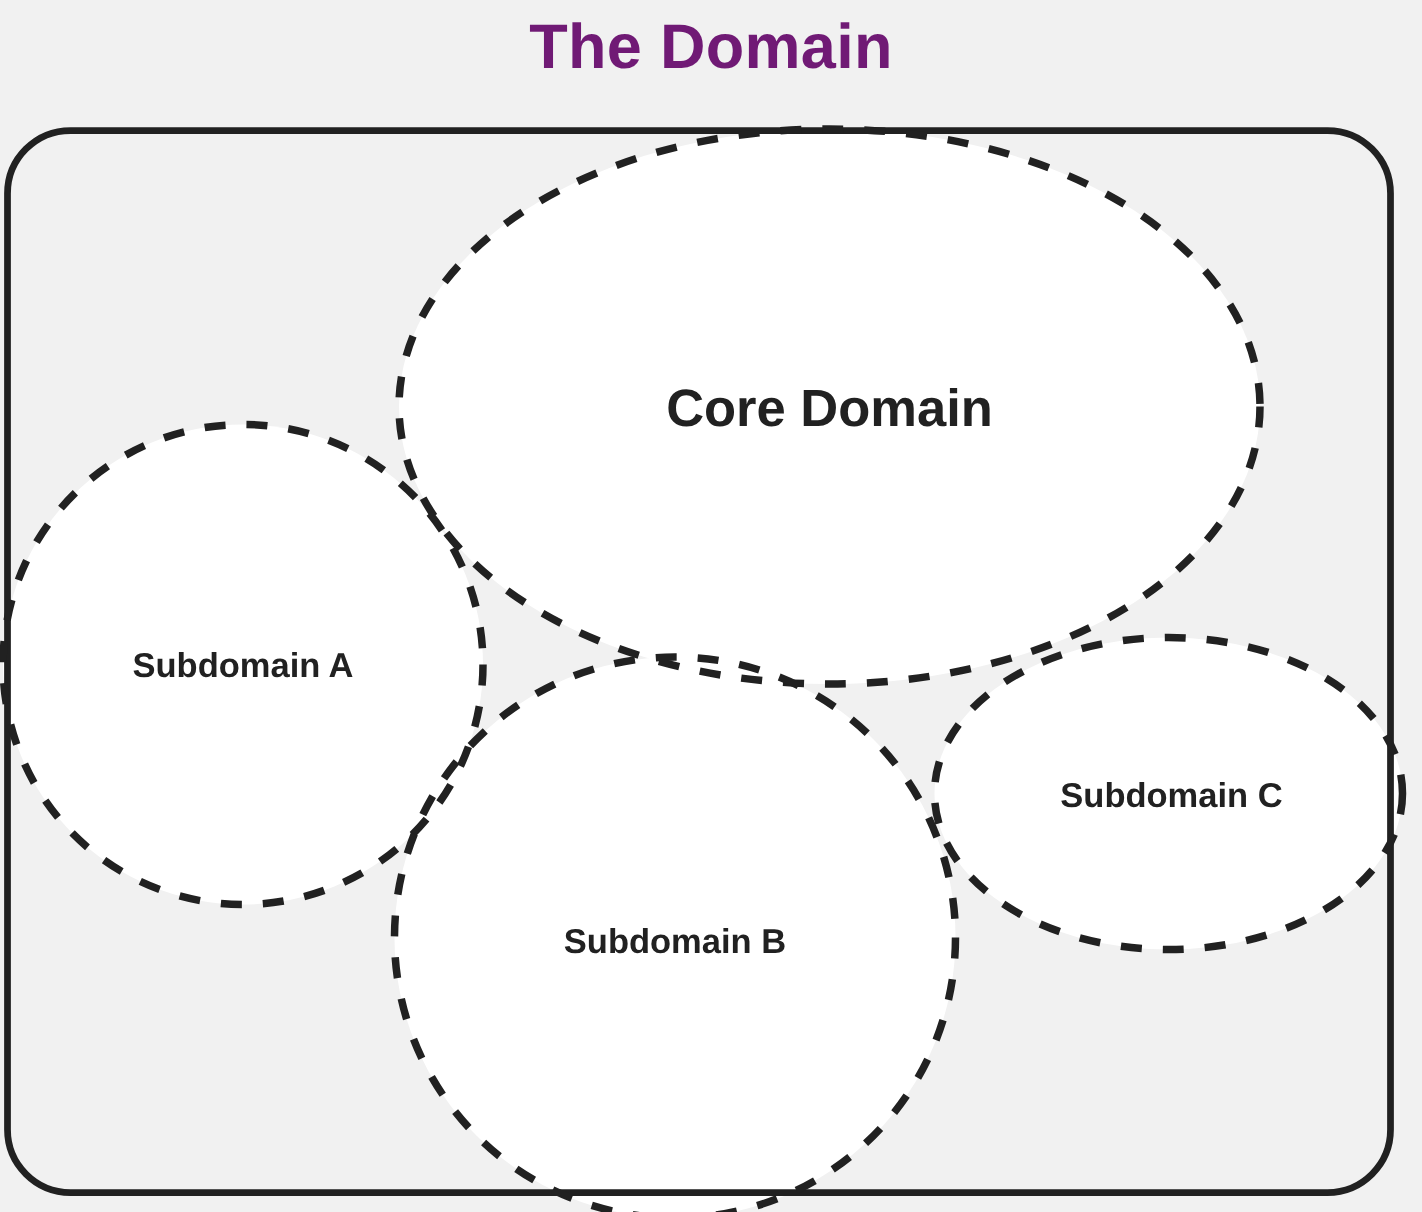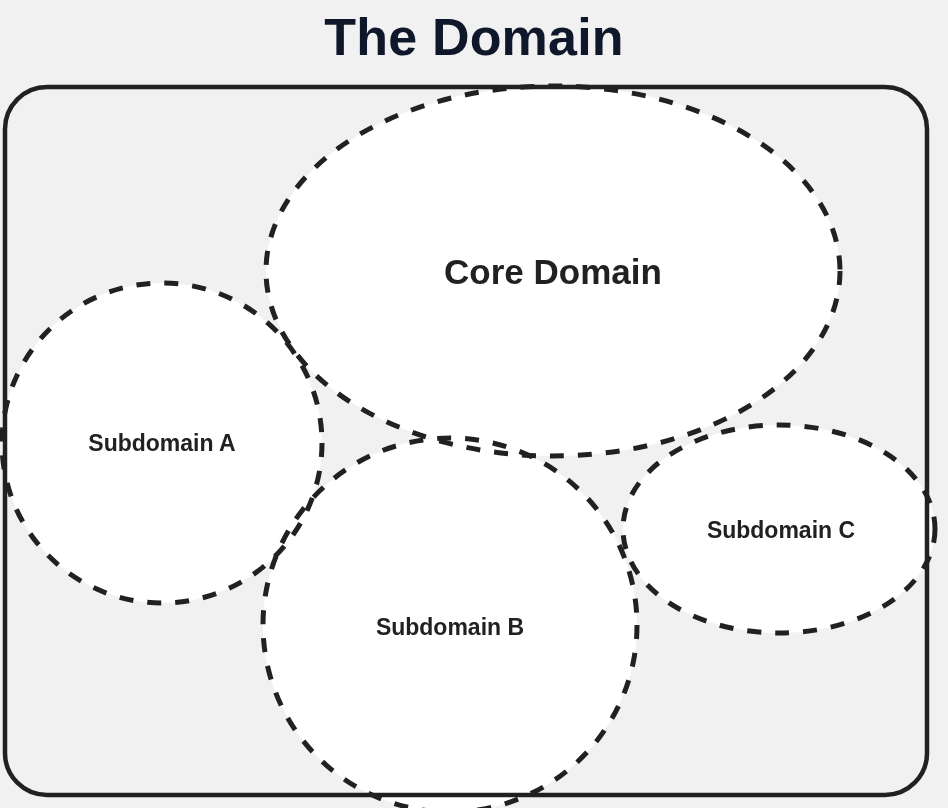--- a/index.html
+++ b/index.html
@@ -19,23 +19,23 @@
     width: 948px;
     height: 808px;
     background: #f1f1f1;
   }
   .diagram-title {
     position: absolute;
     top: 6px;
     left: 0;
     width: 948px;
     text-align: center;
-    font-size: 52px;
+    font-size: 42px;
     font-weight: bold;
-    color: #0f172a;
+    color: #701a75;
     letter-spacing: 0.2px;
     line-height: 1.2;
   }
   svg.diagram-svg {
     position: absolute;
     top: 0;
     left: 0;
     width: 948px;
     height: 808px;
     display: block;

